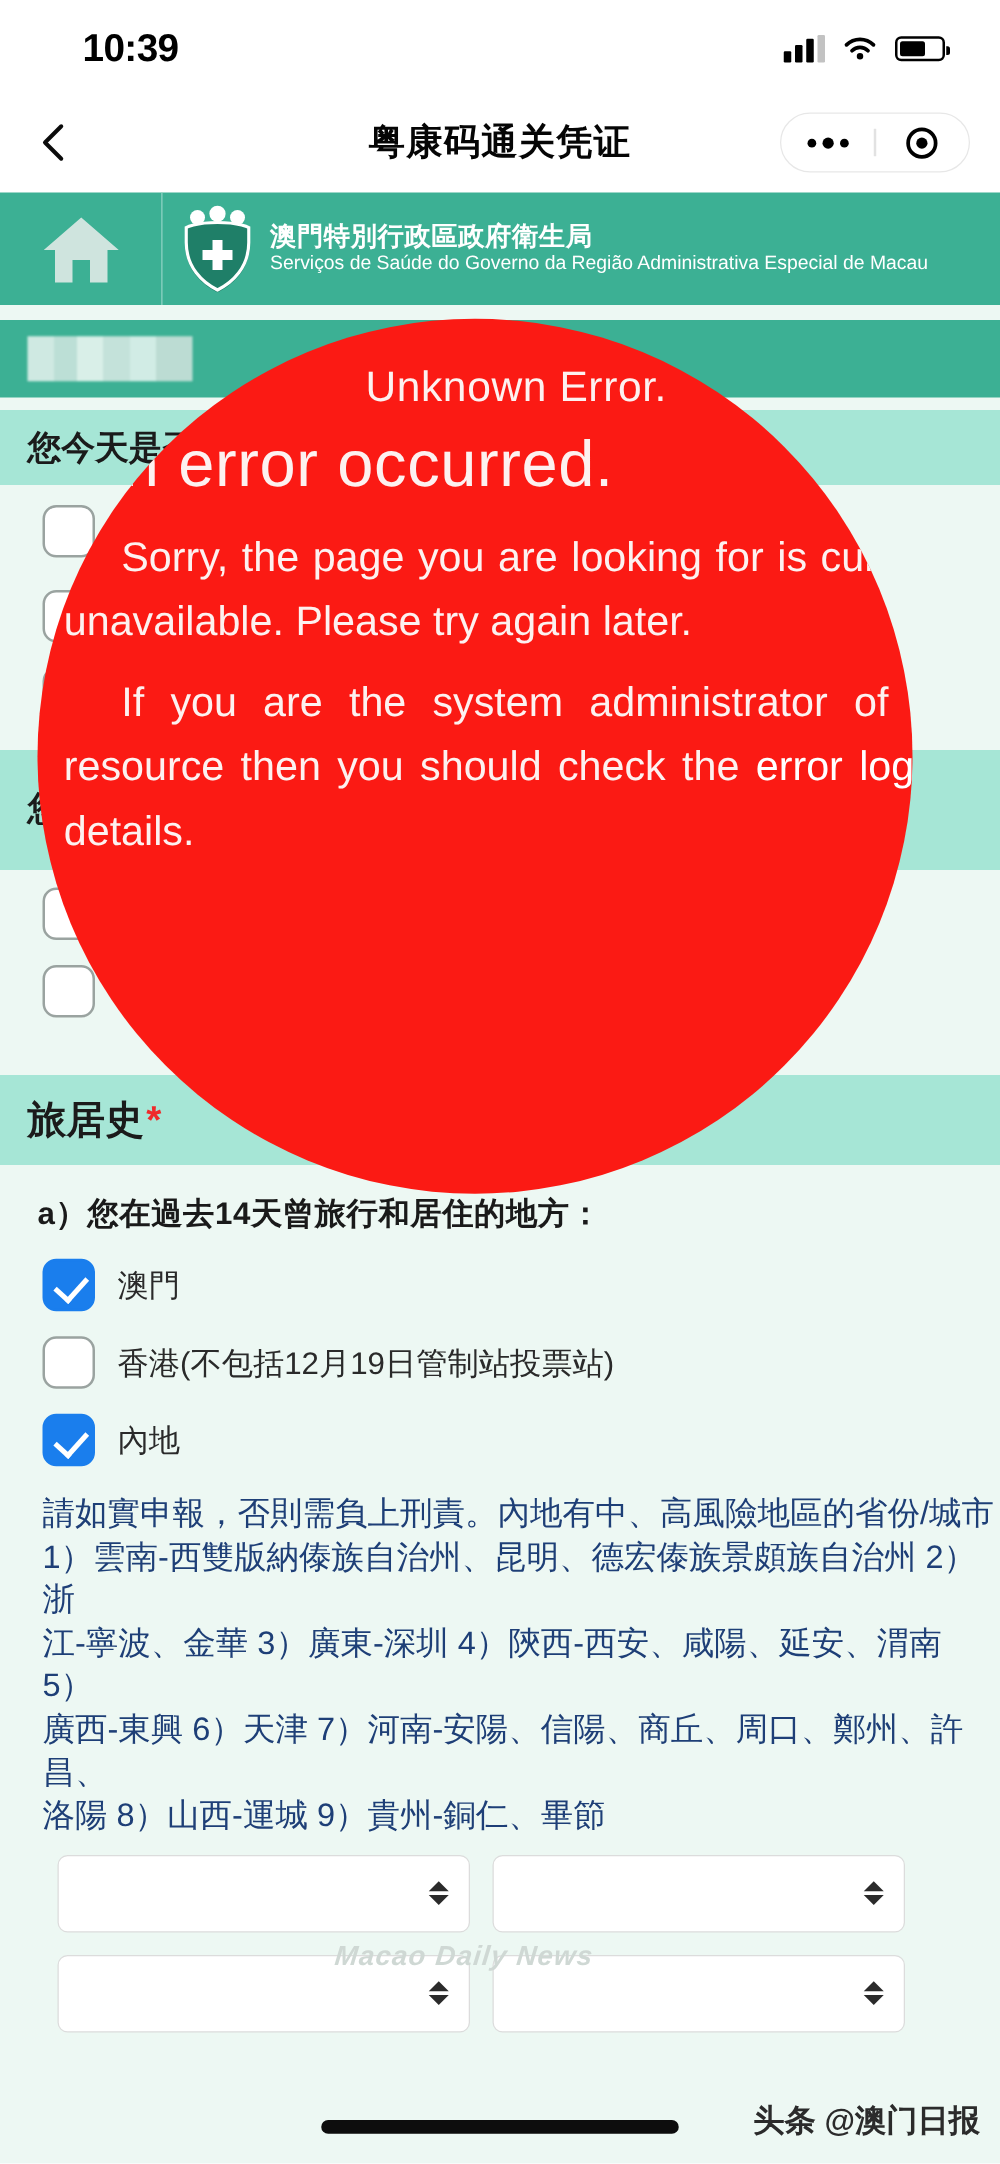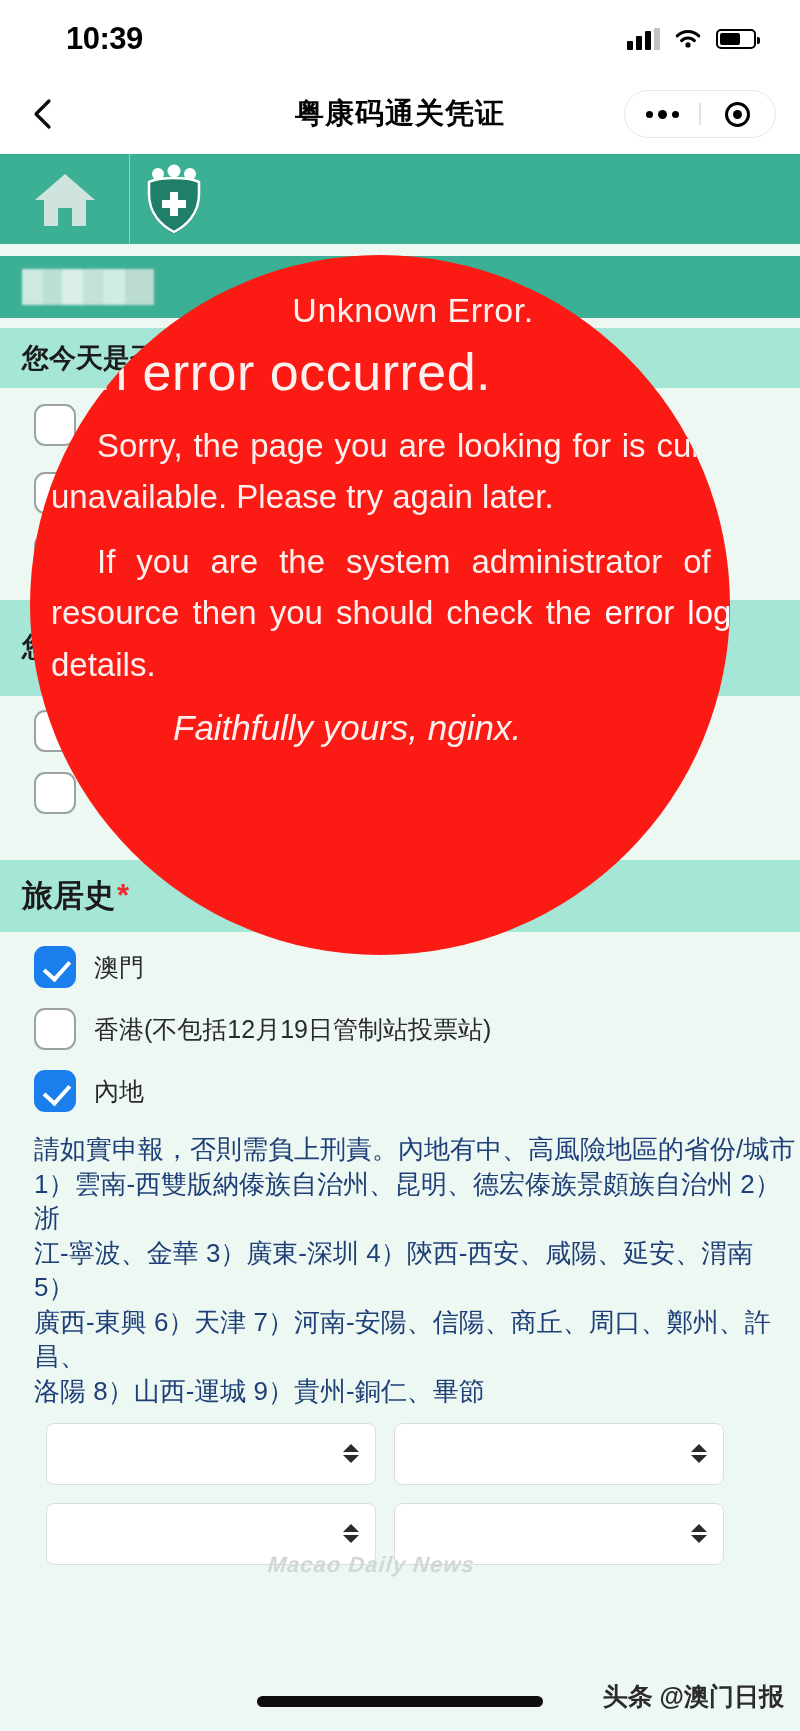--- a/index.html
+++ b/index.html
@@ -272,20 +272,24 @@
     </div>
     <div class="org-cell">
       <svg width="60" height="70" viewBox="0 0 60 70">
         <circle cx="14" cy="10" r="6" fill="#ffffff"></circle>
         <circle cx="30" cy="7" r="6.5" fill="#ffffff"></circle>
         <circle cx="46" cy="10" r="6" fill="#ffffff"></circle>
         <path d="M4 20 h52 v10 c0 22 -14 34 -26 40 C18 64 4 52 4 30 Z" fill="#1f7f68"></path>
         <path d="M5 18 C5 18 12 14 30 14 C48 14 55 18 55 18 L55 30 C55 50 42 62 30 68 C18 62 5 50 5 30 Z" fill="#1f7f68" stroke="#ffffff" stroke-width="2.5"></path>
         <path d="M26 28 h8 v8 h8 v8 h-8 v8 h-8 v-8 h-8 v-8 h8 Z" fill="#ffffff"></path>
       </svg>
+      <div class="org-text">
+        <div class="org-zh">澳門特別行政區政府衛生局</div>
+        <div class="org-pt">Serviços de Saúde do Governo da Região Administrativa Especial de Macau</div>
+      </div>
     </div>
   </div>
 
   <div class="form-body">
 
     <div class="band dark" style="margin-top:12px;">
       <div class="redact"></div>
     </div>
 
     <div class="band" style="margin-top:10px;height:60px;">
@@ -317,20 +321,21 @@
       <div class="cbx"></div>
       <div class="opt-label">否</div>
     </div>
 
     <div class="band" style="margin-top:36px;height:72px;">
       <div class="band-title">
         <span>旅居史</span><span class="req">*</span>
       </div>
     </div>
 
+    <div class="q-label">a）您在過去14天曾旅行和居住的地方：</div>
 
     <div class="opt-row" style="padding-top:14px;padding-bottom:10px;">
       <div class="cbx checked"></div>
       <div class="opt-label">澳門</div>
     </div>
     <div class="opt-row" style="padding-top:10px;padding-bottom:10px;">
       <div class="cbx"></div>
       <div class="opt-label">香港(不包括12月19日管制站投票站)</div>
     </div>
     <div class="opt-row" style="padding-top:10px;padding-bottom:4px;">
@@ -371,21 +376,20 @@
       </div>
     </div>
   </div>
 
   <div class="error-overlay">
     <div class="error-inner">
       <div class="err-h1">Unknown Error.</div>
       <div class="err-h2">An error occurred.</div>
       <div class="err-p">Sorry, the page you are looking for is currently unavailable. Please try again later.</div>
       <div class="err-p2"><span>If you are the system administrator of this resource then you should check the </span><span class="err-link">error log</span><span> for details.</span></div>
-      <div class="err-sig">Faithfully yours, nginx.</div>
     </div>
   </div>
 
   <div class="wm-macao">Macao Daily News</div>
   <div class="wm-toutiao">头条 @澳门日报</div>
   <div class="home-indicator"></div>
 
 </div>
 
 </body></html>

